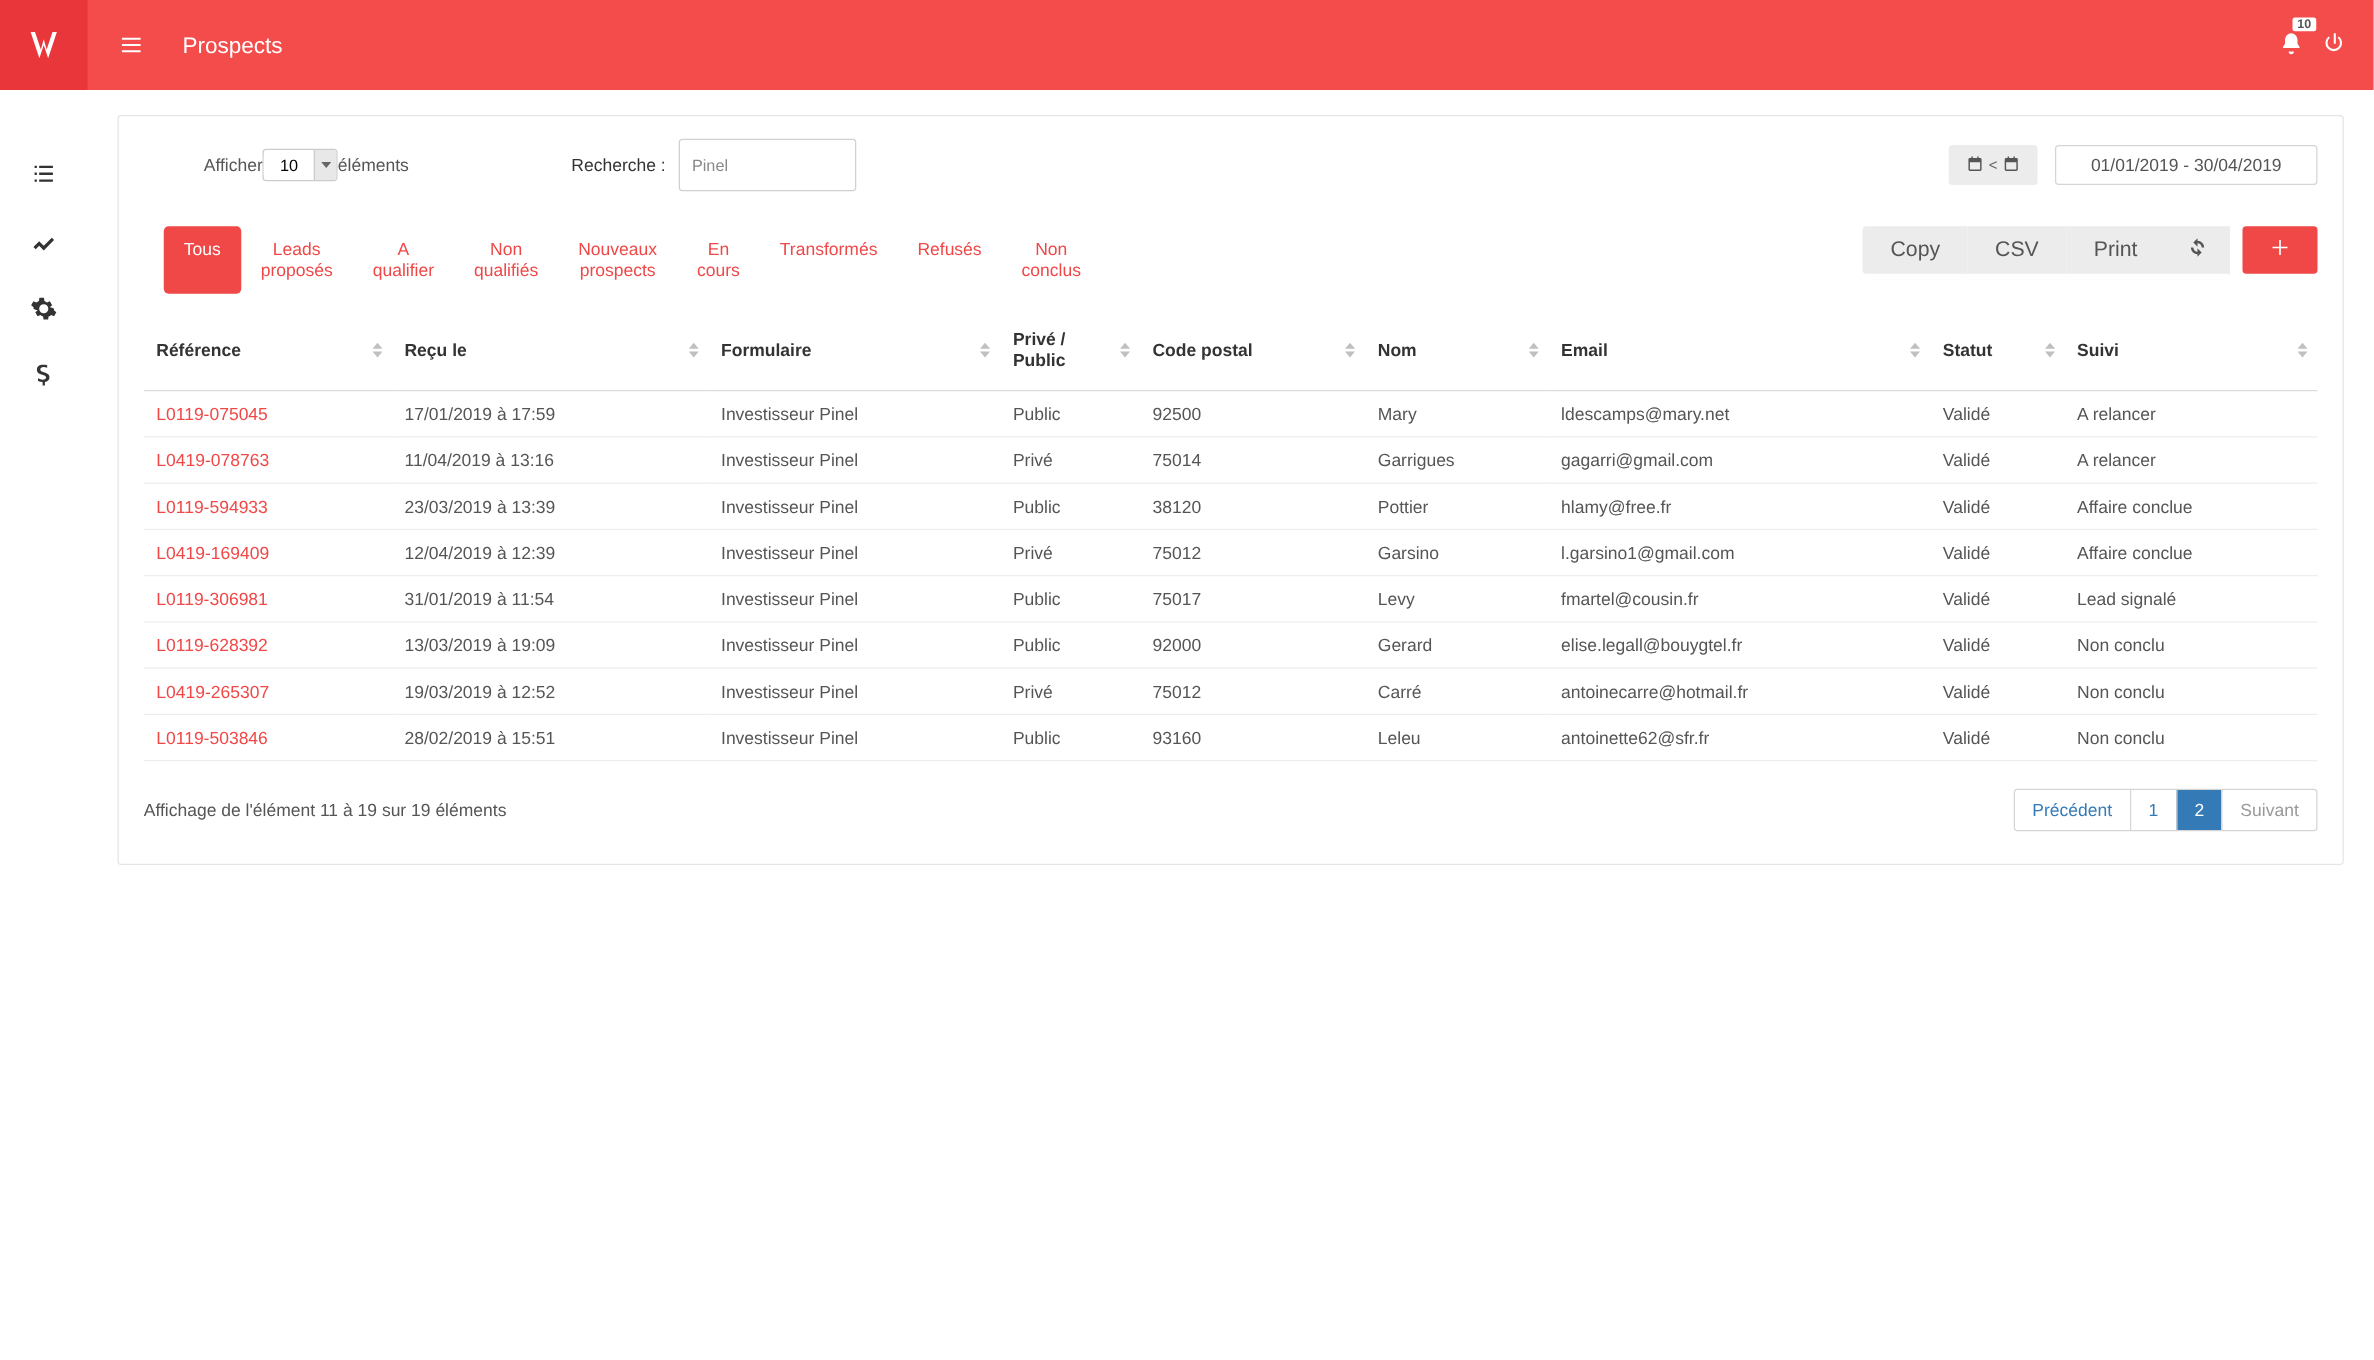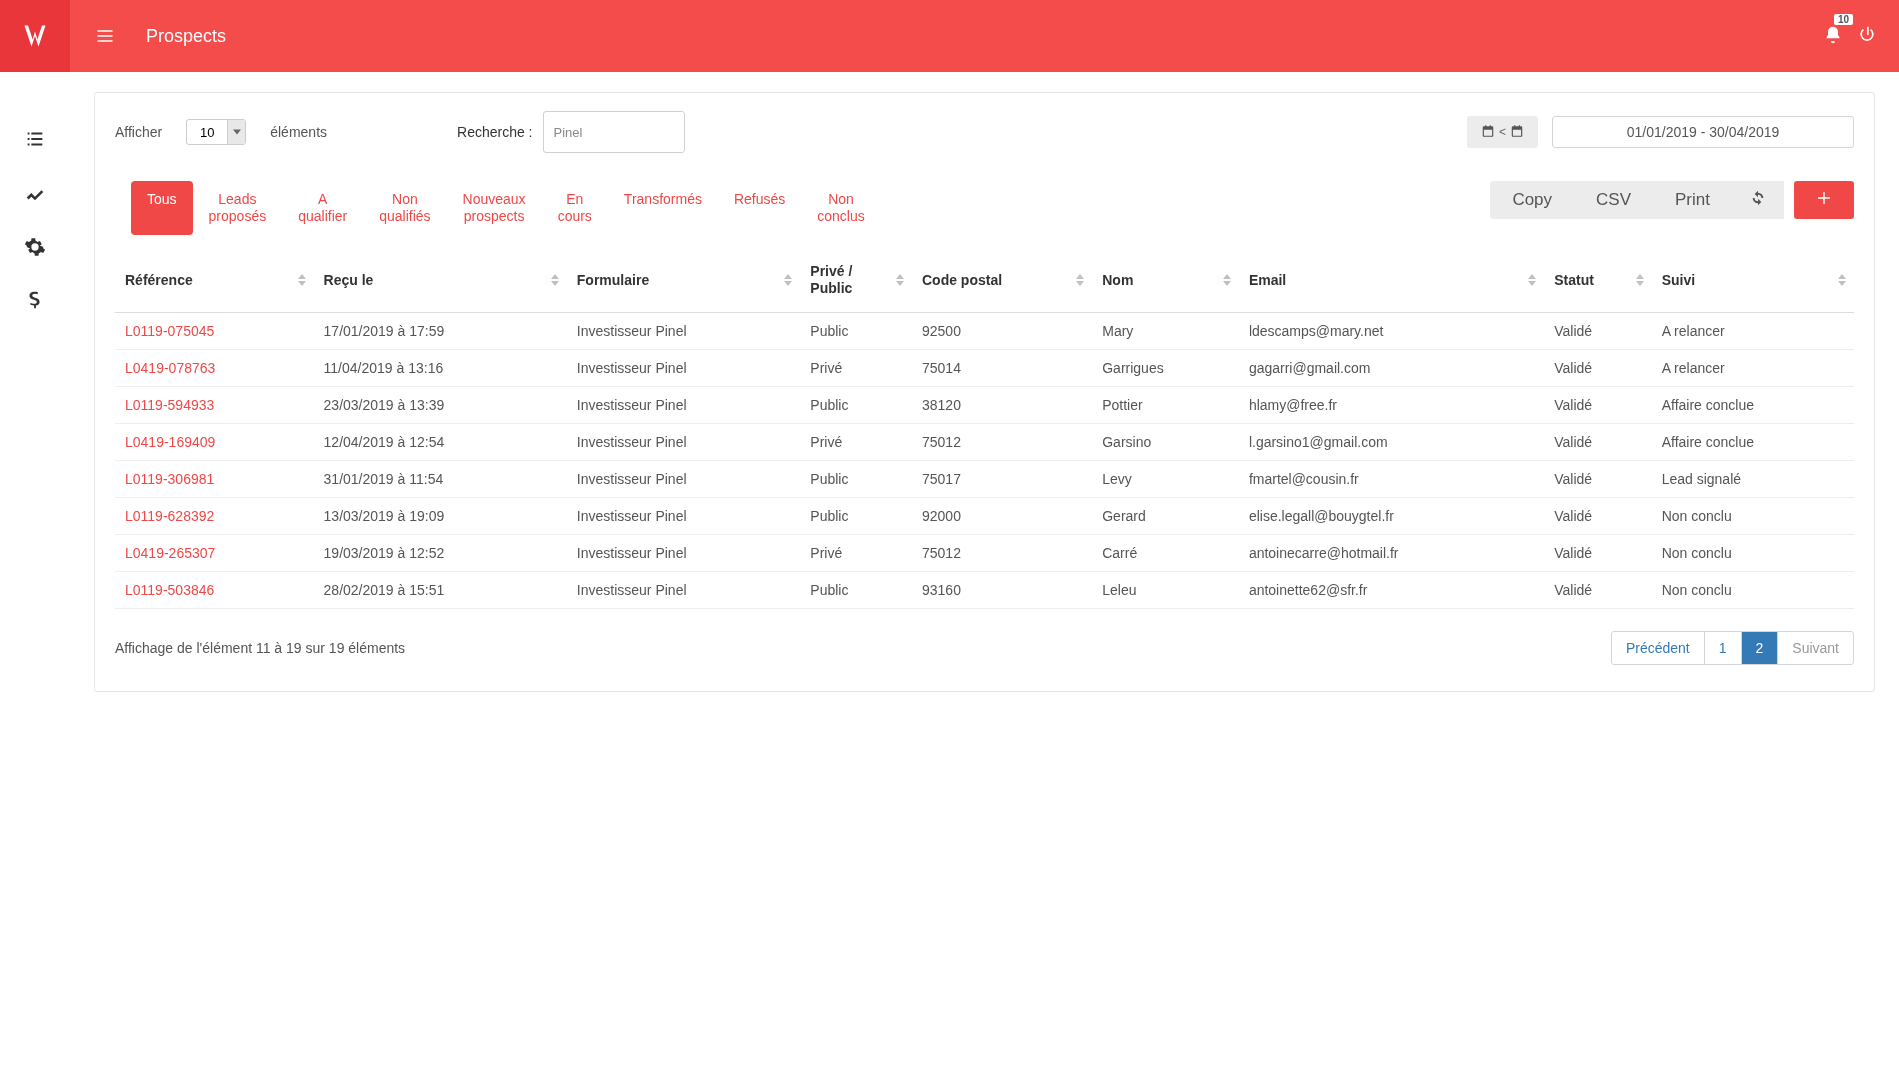--- a/index.html
+++ b/index.html
@@ -20,32 +20,32 @@
 
 .layout { display: flex; min-height: calc(100vh - 72px); }
 .sidebar { width: 70px; background: #fff; padding-top: 56px; display: flex; flex-direction: column; align-items: center; gap: 32px; }
 .sidebar-item { width: 22px; height: 22px; cursor: pointer; }
 .sidebar-item svg { width: 100%; height: 100%; fill: #333; }
 
 .content-wrap { flex: 1; padding: 20px 24px; }
 .card { background: #fff; border: 1px solid #e5e5e5; border-radius: 3px; padding: 18px 20px 26px; }
 
 .controls-row { display: flex; align-items: center; margin-bottom: 28px; }
-.controls-left { display: flex; align-items: center; gap: 24px; }
+.controls-left { display: flex; align-items: center; gap: 0; margin-left: 48px; }
 .controls-left label { color: #555; }
 .len-select { display: flex; align-items: center; border: 1px solid #ccc; border-radius: 3px; height: 26px; }
 .len-select input { border: none; width: 40px; text-align: center; font-size: 13px; outline: none; }
 .len-drop { width: 18px; height: 24px; background: #e8e8e8; border-left: 1px solid #ccc; display: flex; align-items: center; justify-content: center; }
 .len-drop svg { width: 8px; height: 8px; fill: #666; }
 .search-wrap { display: flex; align-items: center; gap: 10px; margin-left: 130px; }
 .search-input { border: 1px solid #d0d0d0; border-radius: 3px; height: 42px; padding: 0 10px; width: 142px; color: #888; font-size: 13px; }
 .controls-right { margin-left: auto; display: flex; gap: 14px; align-items: center; }
 .date-nav { background: #ececec; border-radius: 3px; height: 32px; padding: 0 14px; display: flex; align-items: center; gap: 4px; }
 .date-nav svg { width: 14px; height: 14px; fill: #555; }
-.date-range { border: 1px solid #d5d5d5; border-radius: 3px; height: 32px; width: 302px; text-align: center; color: #555; font-size: 14px; background: #fff; }
+.date-range { border: 1px solid #d5d5d5; border-radius: 3px; height: 32px; width: 210px; text-align: center; color: #555; font-size: 14px; background: #fff; }
 
 .tabs-row { display: flex; align-items: stretch; justify-content: space-between; margin-bottom: 14px; padding-left: 16px; }
 .tabs { display: flex; gap: 0; }
 .tab { padding: 10px 16px; color: #f04747; font-size: 14px; text-align: center; cursor: pointer; line-height: 1.2; }
 .tab.multiline { max-width: 96px; }
 .tab.active { background: #f04747; color: #fff; border-radius: 4px; }
 .actions { display: flex; gap: 0; align-items: stretch; }
 .btn { padding: 0 22px; height: 38px; display: flex; align-items: center; justify-content: center; font-size: 17px; cursor: pointer; }
 .btn-grey { background: #ececec; color: #555; border: none; }
 .btn-grey + .btn-grey { margin-left: 0; }
@@ -298,21 +298,21 @@
               <td>Investisseur Pinel</td>
               <td>Public</td>
               <td>38120</td>
               <td>Pottier</td>
               <td>hlamy@free.fr</td>
               <td>Validé</td>
               <td>Affaire conclue</td>
             </tr>
             <tr>
               <td class="ref"><a href="#">L0419-169409</a></td>
-              <td>12/04/2019 à 12:54</td>
+              <td>12/04/2019 à 12:39</td>
               <td>Investisseur Pinel</td>
               <td>Privé</td>
               <td>75012</td>
               <td>Garsino</td>
               <td>l.garsino1@gmail.com</td>
               <td>Validé</td>
               <td>Affaire conclue</td>
             </tr>
             <tr>
               <td class="ref"><a href="#">L0119-306981</a></td>

